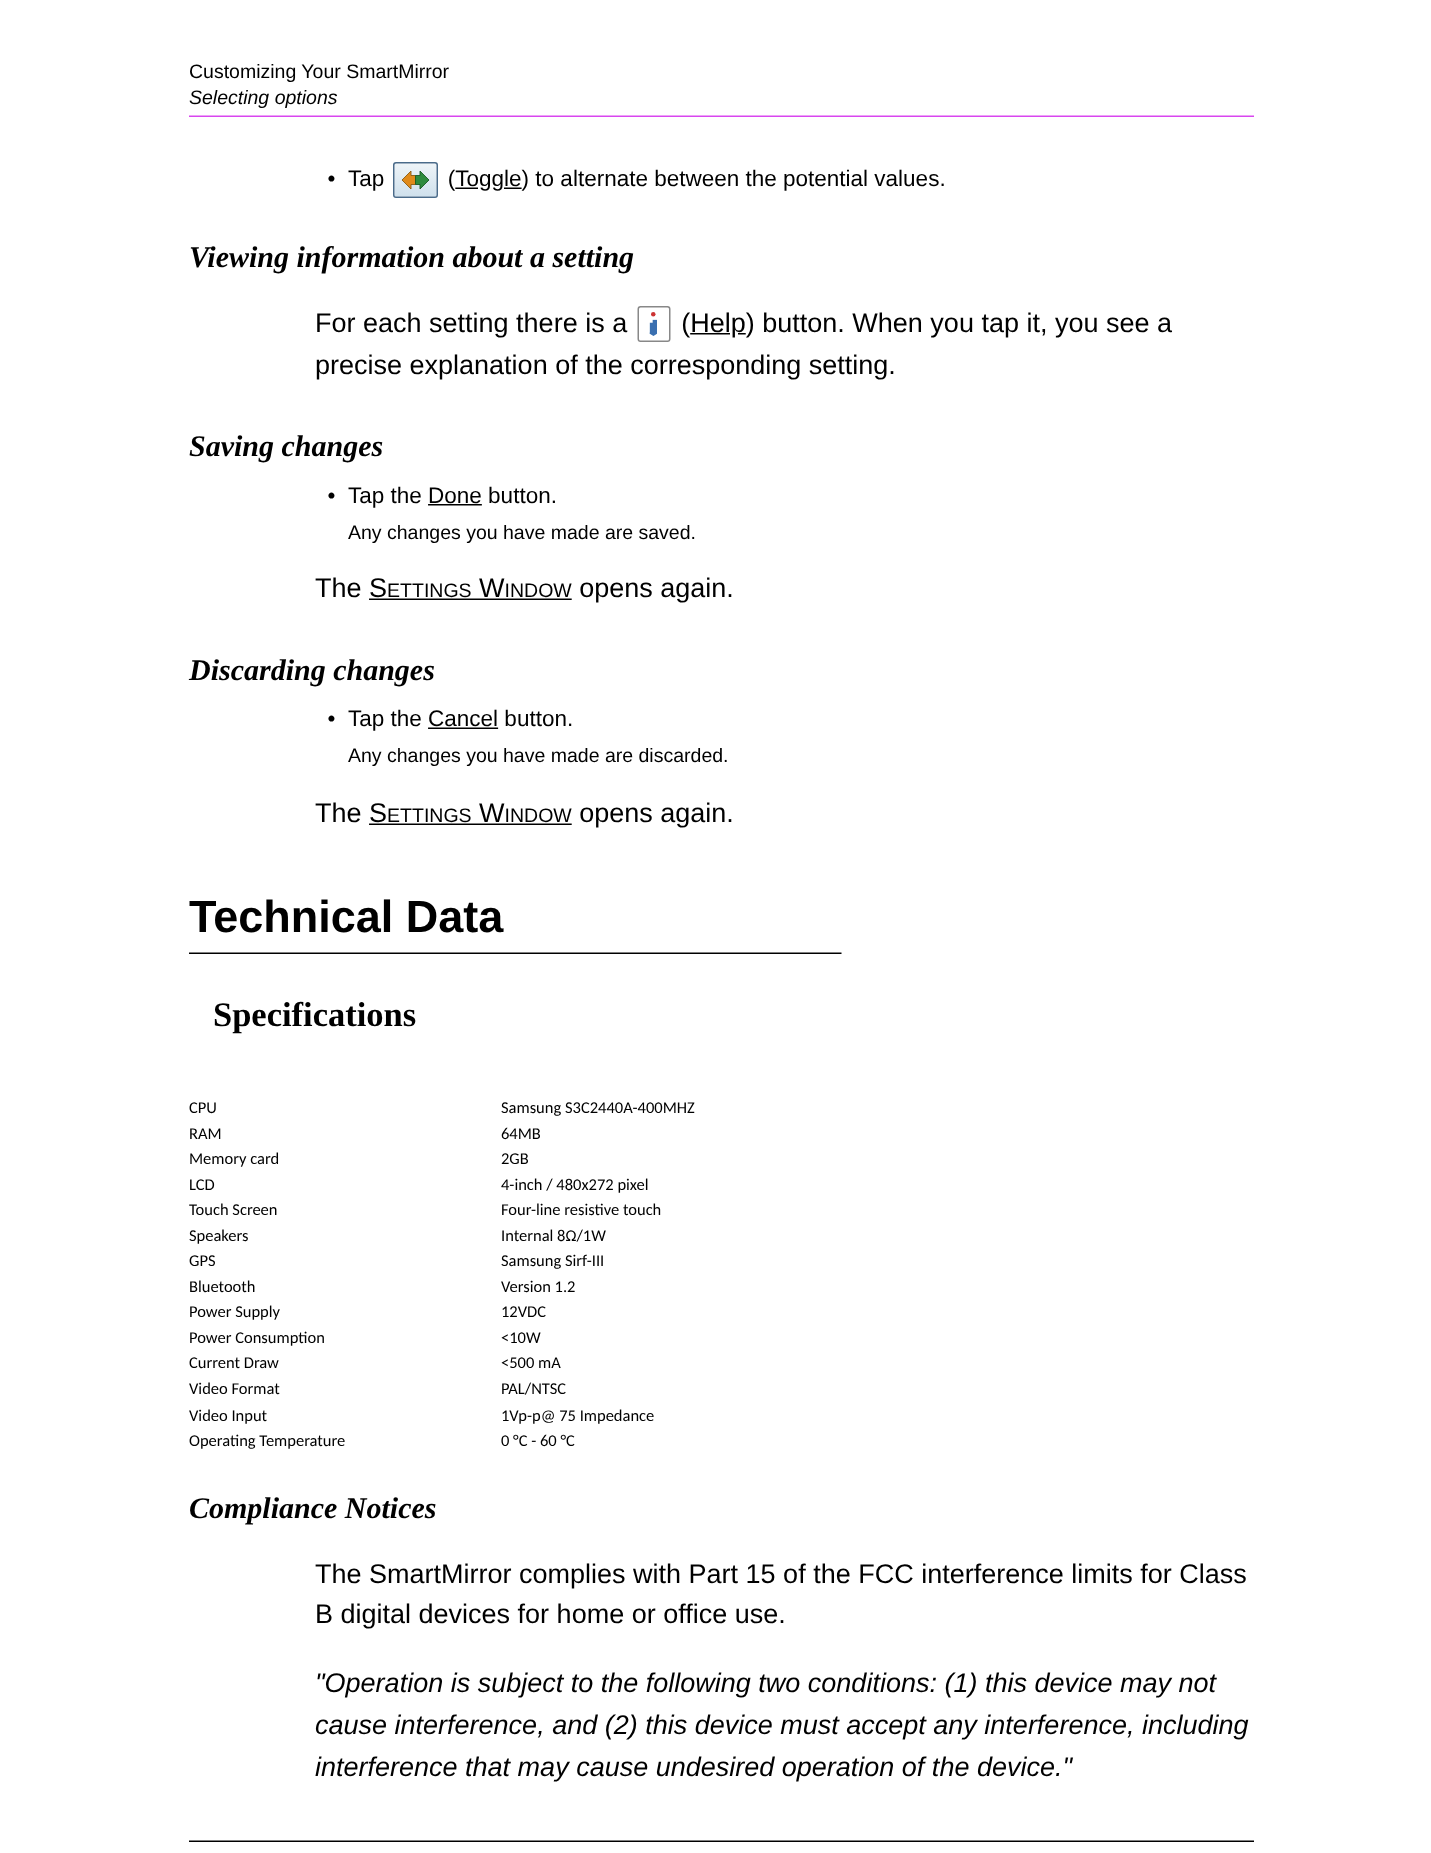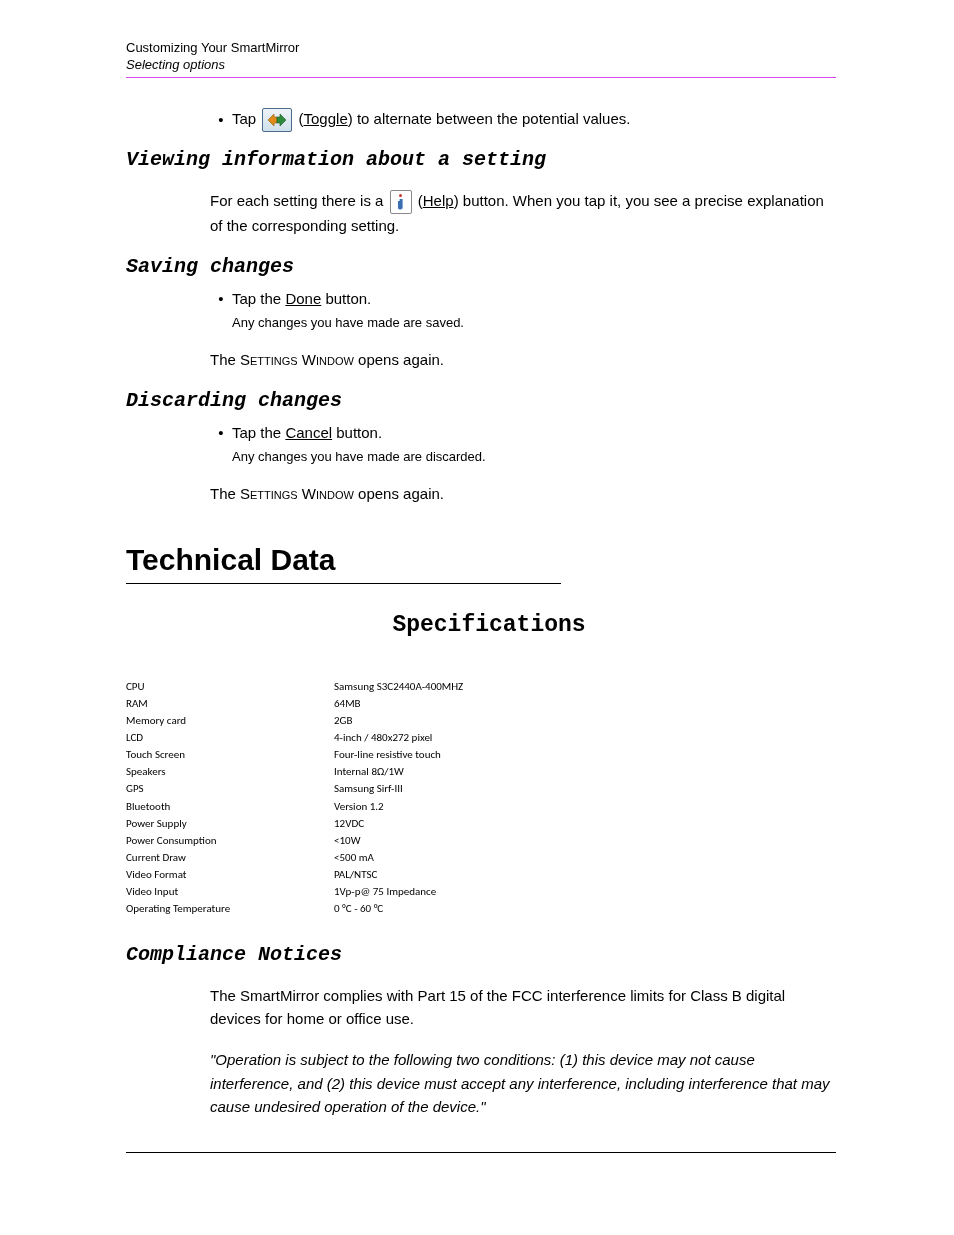--- a/index.html
+++ b/index.html
@@ -70,50 +70,49 @@
   .help-icon::after {
     content: "";
     position: absolute;
     left: 7px; top: 8px;
     width: 5px; height: 11px;
     background: #3a6fb0;
     clip-path: polygon(40% 0, 100% 0, 100% 80%, 120% 80%, 50% 100%, -20% 80%, 0 80%, 0 20%, 40% 20%);
   }
   .u { text-decoration: underline; }
   .h3 {
-    font-family: Liberation Mono, monospace;
+    font-family: Liberation Serif, serif;
     font-weight: bold;
     font-style: italic;
     font-size: 20px;
-    margin: 16px 0 10px 0;
+    margin: 29px 0 10px 0;
   }
   .para {
-    font-size: 15px;
+    font-size: 18px;
     line-height: 1.55;
     margin: 18px 0;
   }
-  .settings-window { font-variant: small-caps; }
+  .settings-window { font-variant: small-caps; text-decoration: underline; }
   .h1 {
     font-family: Arial, Helvetica, sans-serif;
     font-weight: bold;
     font-size: 30px;
     margin: 38px 0 0 0;
     padding-bottom: 6px;
   }
   .h1-rule {
     border-bottom: 1px solid #000;
     width: 435px;
     margin-bottom: 28px;
   }
   .h2 {
-    font-family: Liberation Mono, monospace;
+    font-family: Liberation Serif, serif;
     font-weight: bold;
     font-size: 23px;
     margin: 14px 0 40px 16px;
-    text-align: center;
   }
   .spec-table {
     font-family: Calibri, Arial, sans-serif;
     font-size: 11px;
     line-height: 1.55;
   }
   .spec-row { display: flex; }
   .spec-label { width: 208px; flex-shrink: 0; }
   .compliance-quote { font-style: italic; }
   .footer {

